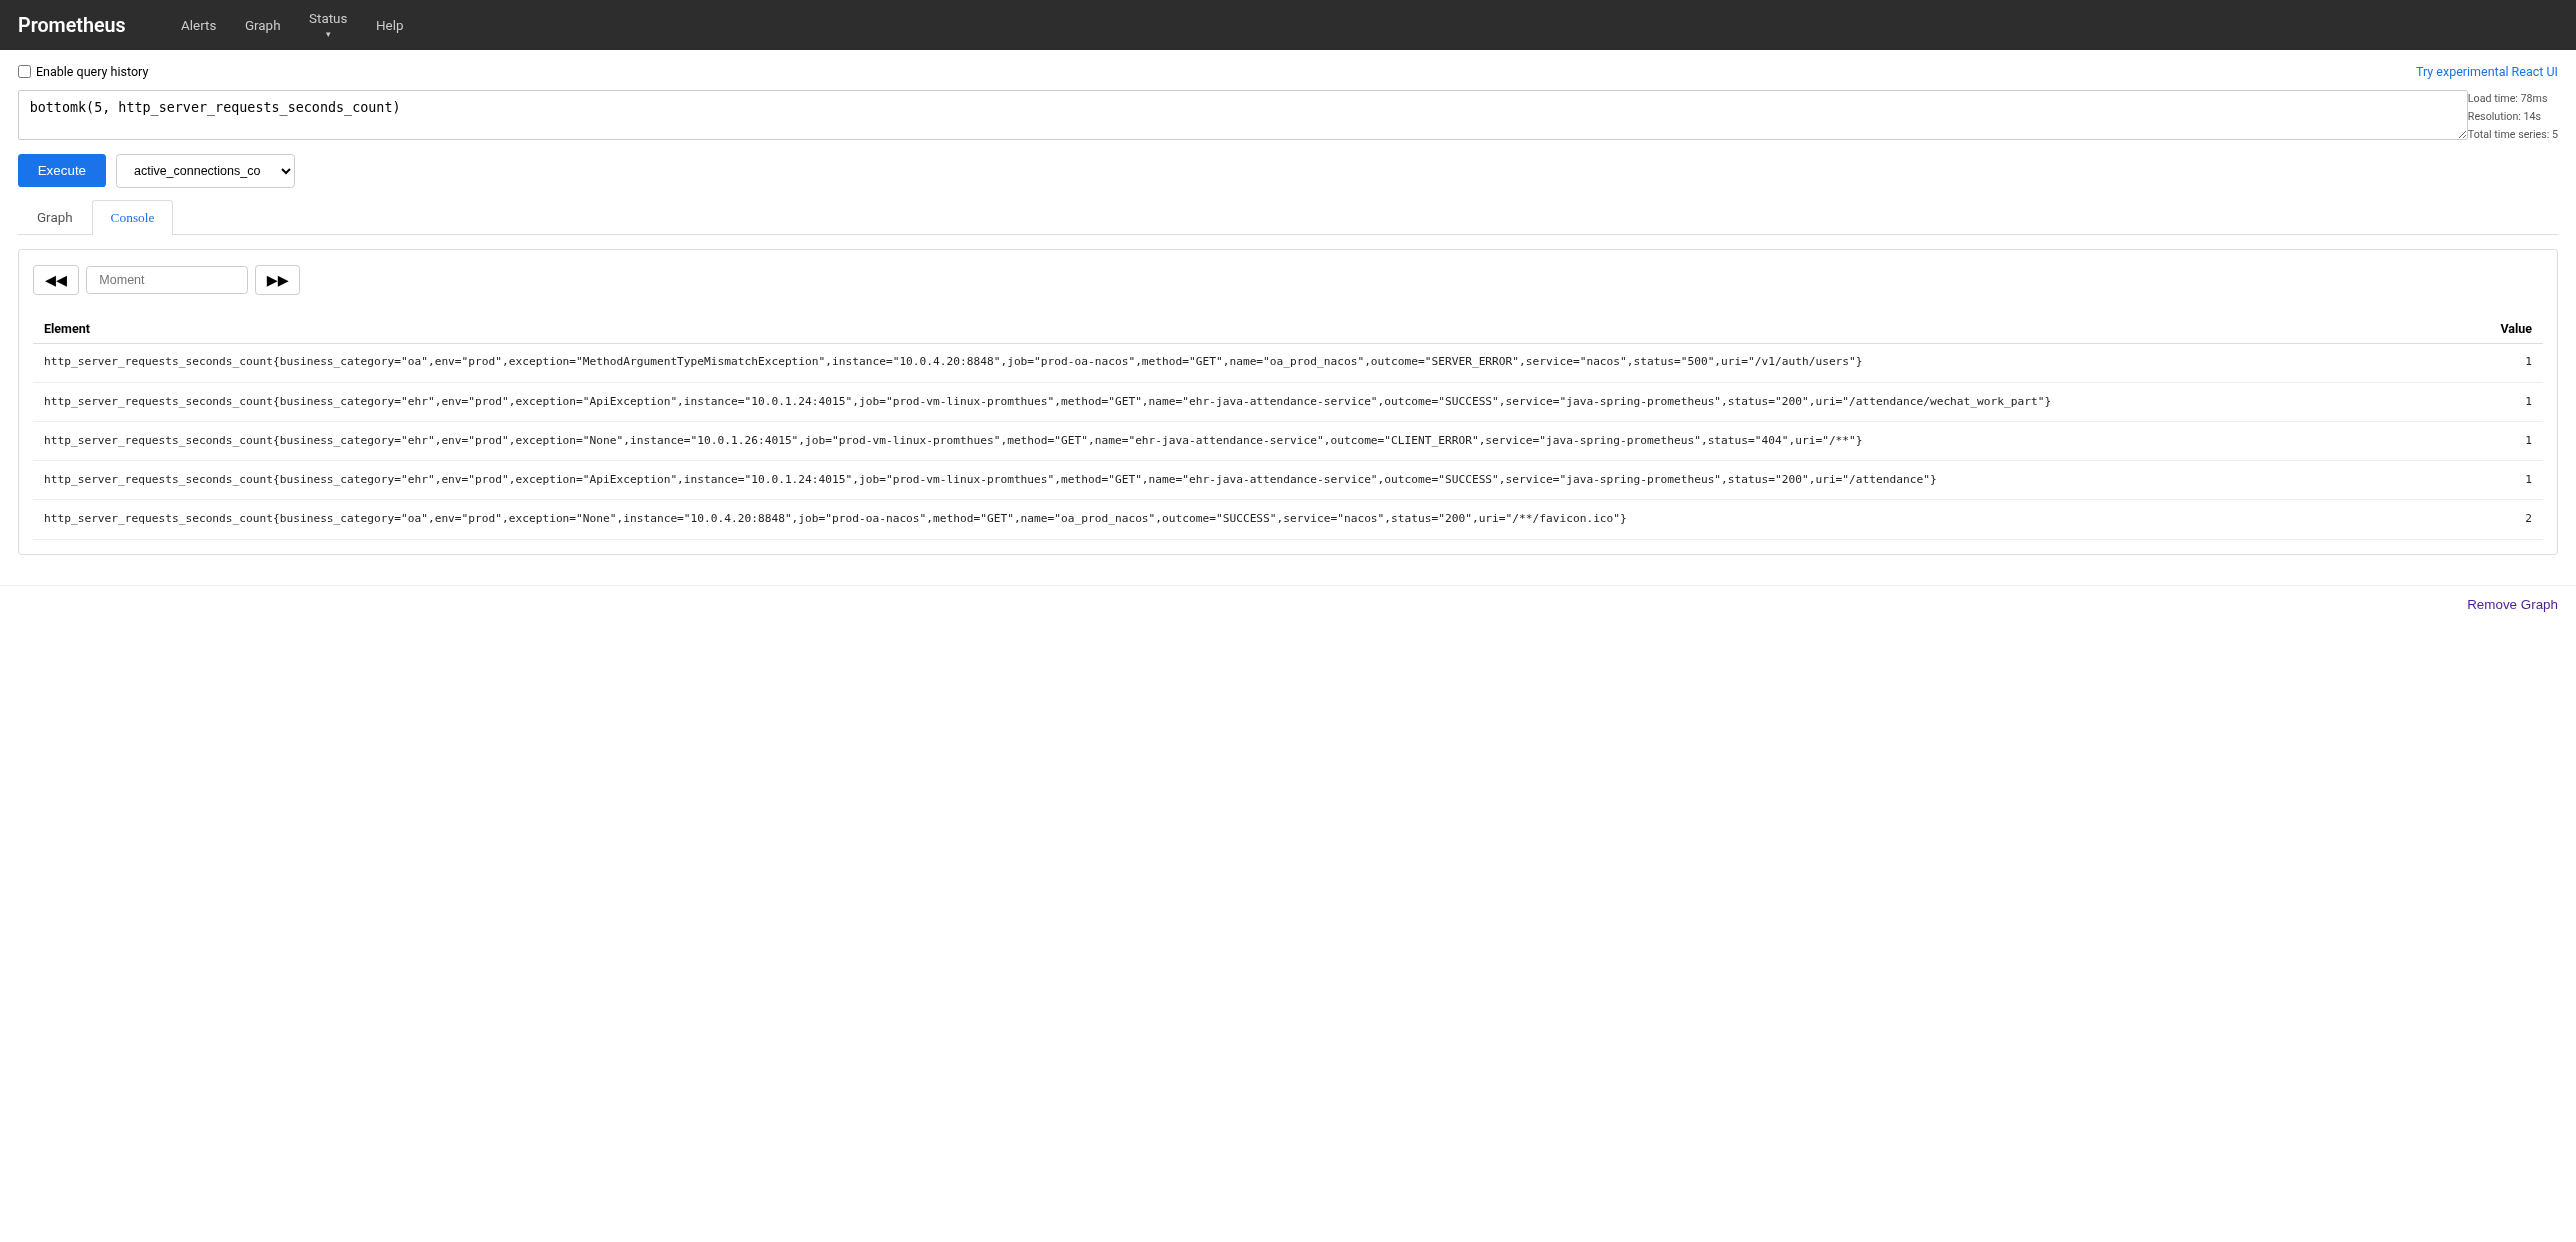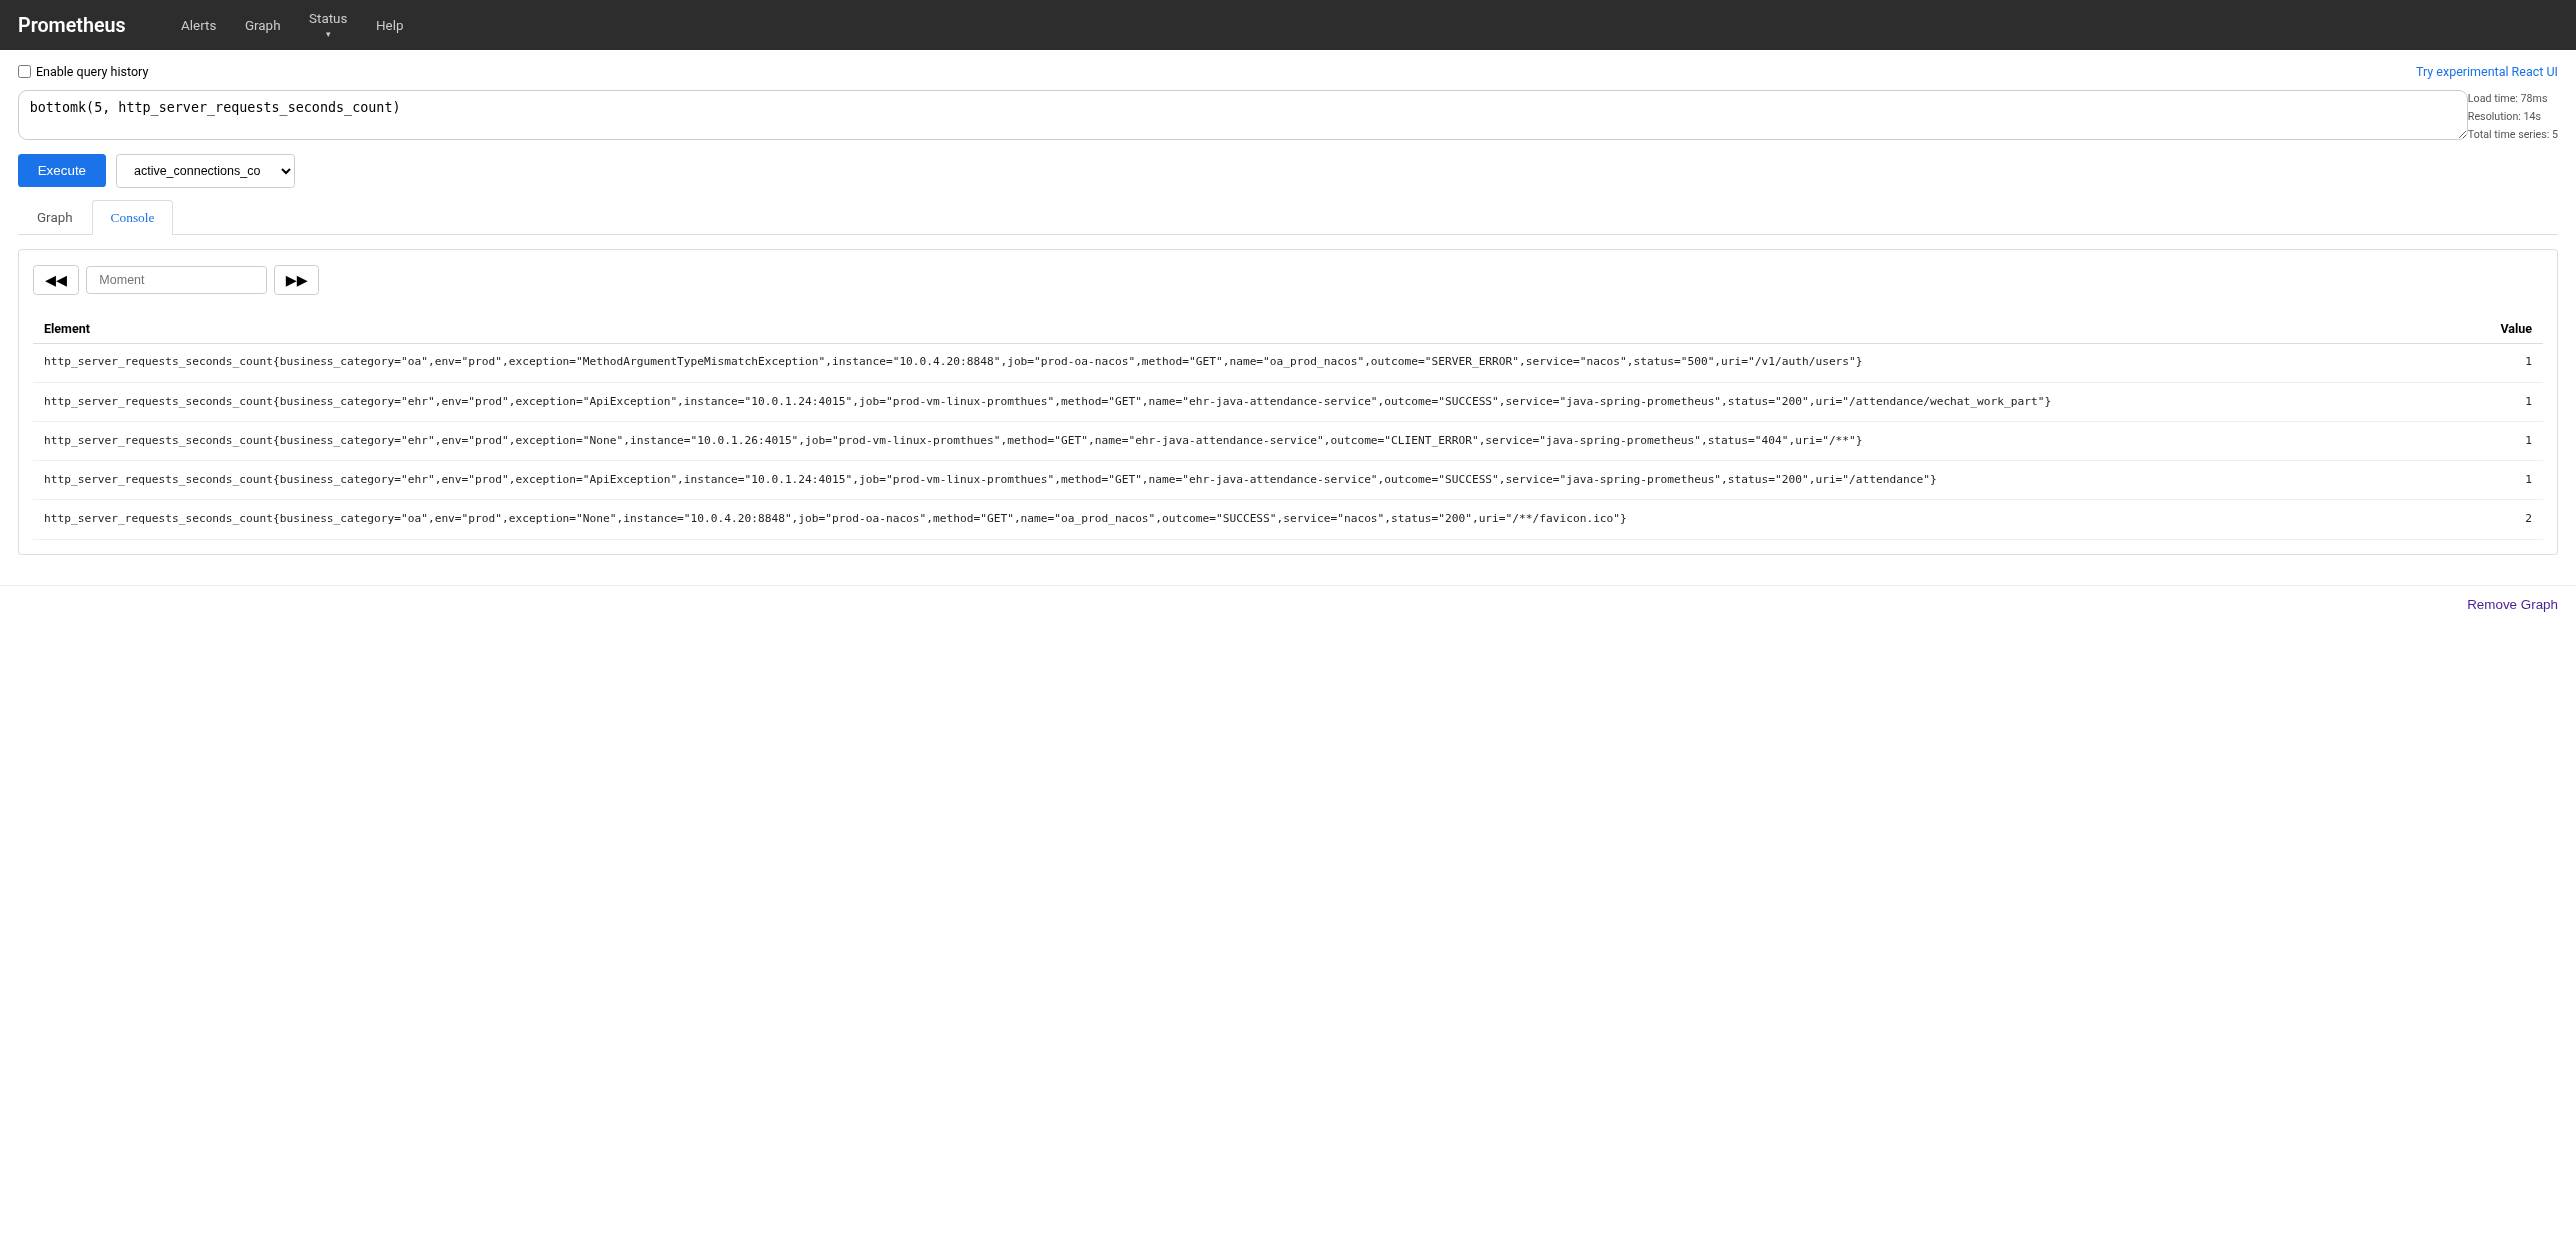--- a/index.html
+++ b/index.html
@@ -68,21 +68,21 @@
     
     .query-row {
       display: flex;
       align-items: flex-start;
       gap: 0;
       margin-bottom: 9px;
     }
     .query-textarea {
       flex: 1;
       border: 0.9px solid #ccc;
-      border-radius: 9px;
+      border-radius: 2px;
       padding: 9px 10.7px;
       font-size: 13.4px;
       font-family: monospace;
       resize: vertical;
       min-height: 47px;
       outline: none;
     }
 
     
     .metrics-info {
@@ -164,21 +164,21 @@
       padding: 6.3px 10.7px;
       cursor: pointer;
       border-radius: 3.6px;
       font-size: 14.3px;
     }
     .moment-input {
       border: 0.9px solid #ccc;
       border-radius: 3.6px;
       padding: 6.3px 12.5px;
       font-size: 12.5px;
-      width: 181px;
+      width: 162px;
       color: #aaa;
     }
 
     
     .results-table {
       width: 100%;
       border-collapse: collapse;
       font-size: 11.6px;
     }
     .results-table th {

